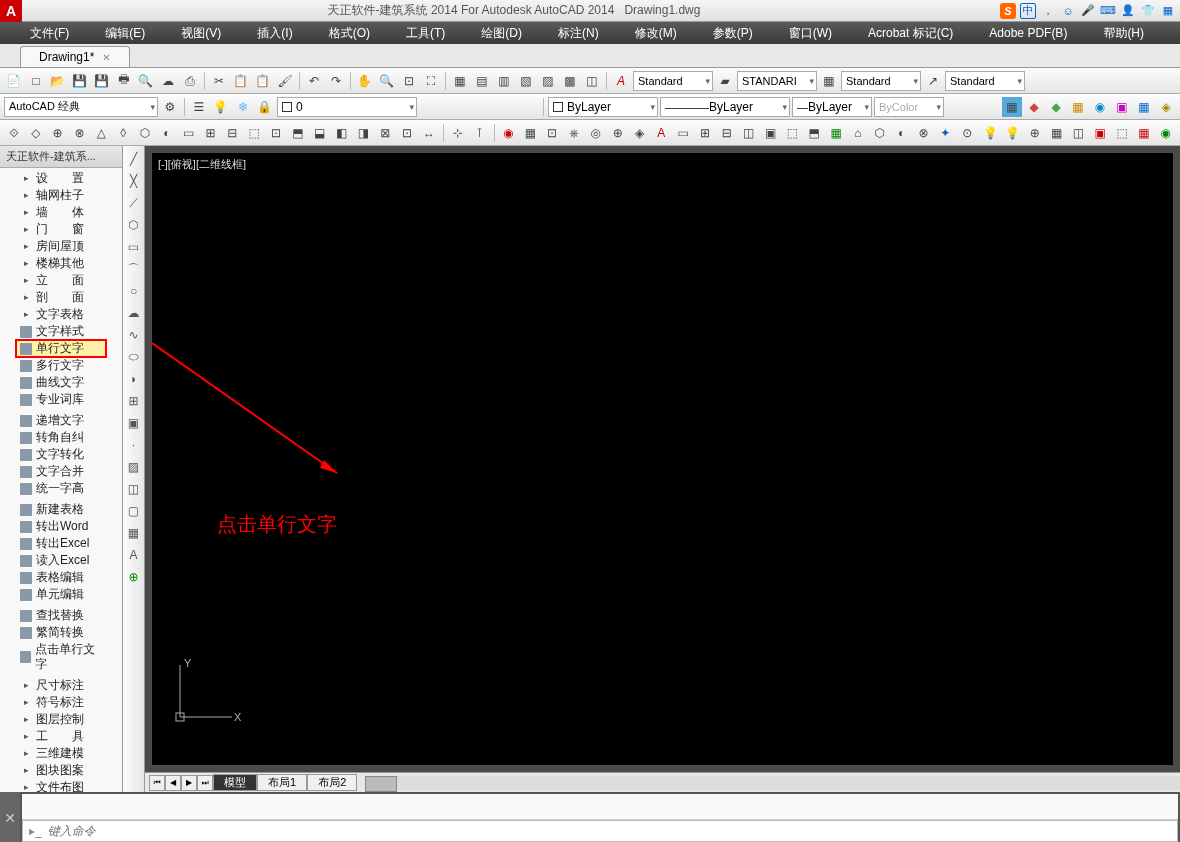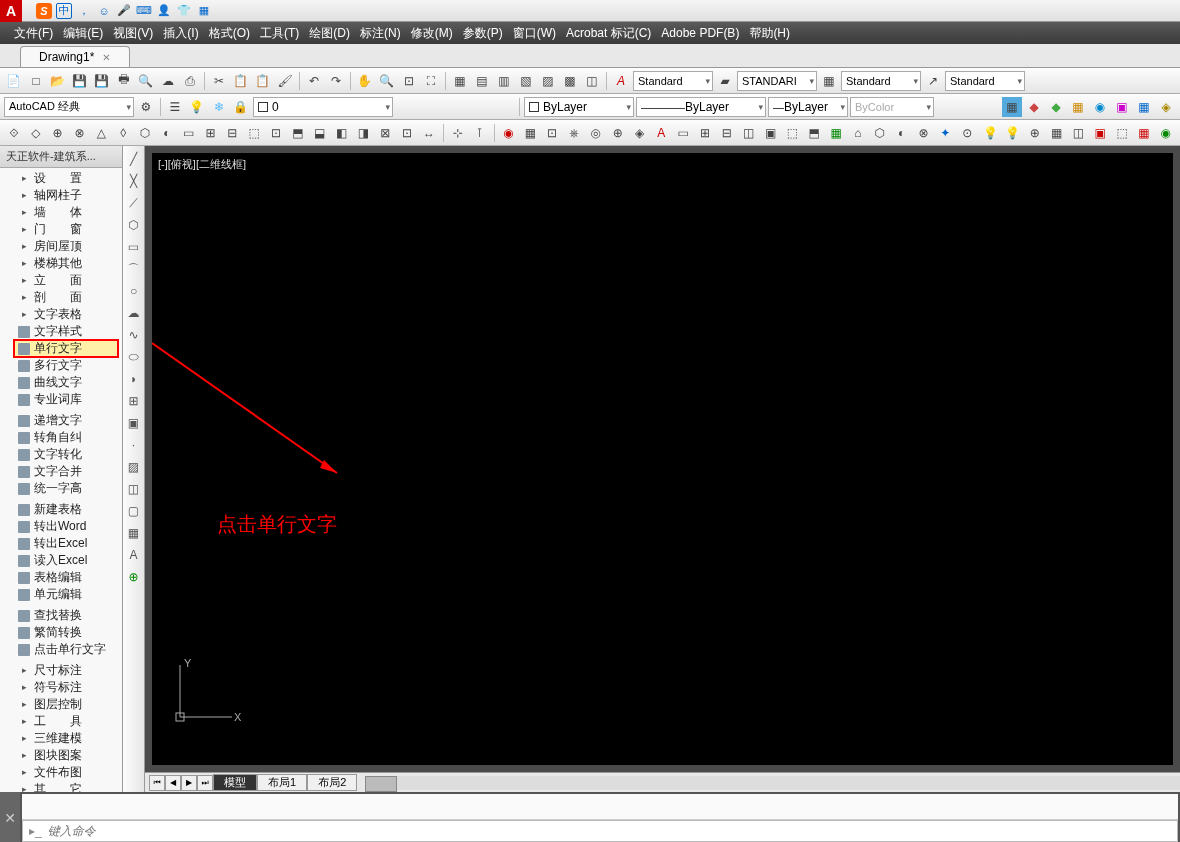--- a/index.html
+++ b/index.html
@@ -2,34 +2,34 @@
 <html><head>
 <meta charset="utf-8">
 <style>
 * { margin:0; padding:0; box-sizing:border-box; font-family:"Microsoft YaHei",SimSun,sans-serif; font-size:12px; }
 body { width:1180px; height:842px; background:#e8e8e8; overflow:hidden; position:relative; }
 .titlebar { height:22px; background:linear-gradient(#f5f5f5,#e0e0e0); display:flex; align-items:center; border-bottom:1px solid #999; }
 .app-icon { width:22px; height:22px; background:#c00; display:flex; align-items:center; justify-content:center; color:#fff; font-weight:bold; font-size:14px; }
 .title-text { flex:1; text-align:center; color:#555; font-size:12px; }
 .ime-bar { display:flex; gap:4px; padding:0 4px; align-items:center; }
 .ime-bar span { width:16px; height:16px; display:inline-flex; align-items:center; justify-content:center; font-size:11px; }
-.menubar { height:22px; background:linear-gradient(#5a5a5a,#3a3a3a); display:flex; align-items:center; padding:0 14px; gap:10px; color:#fff; }
+.menubar { height:22px; background:linear-gradient(#5a5a5a,#3a3a3a); display:flex; align-items:center; padding:0 30px; gap:36px; color:#fff; }
 .menubar span { cursor:default; }
 .tabbar { height:24px; background:#e8e8e8; display:flex; align-items:flex-end; padding-left:20px; border-bottom:1px solid #999; }
 .doc-tab { background:#f8f8f8; border:1px solid #999; border-bottom:none; padding:3px 18px; border-radius:4px 4px 0 0; display:flex; align-items:center; gap:8px; }
 .doc-tab .close { color:#888; font-size:10px; }
 .toolbar-row { height:26px; background:linear-gradient(#fdfdfd,#e5e5e5); border-bottom:1px solid #aaa; display:flex; align-items:center; padding:0 4px; gap:2px; overflow:hidden; }
 .tb-btn { width:20px; height:20px; border:1px solid transparent; display:inline-flex; align-items:center; justify-content:center; font-size:12px; color:#444; }
 .tb-sep { width:1px; height:18px; background:#bbb; margin:0 2px; }
 .tb-drop { height:20px; border:1px solid #aaa; background:#fff; padding:0 26px 0 4px; display:inline-flex; align-items:center; position:relative; font-size:11px; }
 .tb-drop::after { content:"▾"; position:absolute; right:2px; font-size:9px; color:#666; }
 .main-area { display:flex; height:calc(100% - 196px); }
 .left-panel { width:123px; background:#f8f8f8; border-right:1px solid #999; display:flex; flex-direction:column; }
 .panel-title { background:linear-gradient(#e8e8e8,#d5d5d5); padding:3px 6px; border-bottom:1px solid #aaa; font-size:11px; color:#333; }
-.tree { padding:2px 4px; overflow-y:auto; flex:1;margin-left:10px; }
+.tree { padding:2px 16px; overflow-y:auto; flex:1; }
 .tree-item { padding:1px 4px 1px 8px; display:flex; align-items:center; gap:4px; font-size:12px; color:#222; cursor:default; line-height:15px; }
 .tree-item.l1::before { content:"▸"; font-size:9px; color:#555; width:8px; }
 .tree-item.l2 { padding-left:4px; }
 .tree-item .ico { width:12px; height:12px; display:inline-block; background:#89a; border-radius:1px; }
 .tree-item.highlighted { background:#fff2a8; outline:2px solid red; outline-offset:-1px; }
 .tree-sep { height:4px; }
 .vtoolbar { width:22px; background:linear-gradient(to right,#fdfdfd,#e5e5e5); border-right:1px solid #999; display:flex; flex-direction:column; align-items:center; padding-top:4px; gap:4px; }
 .vtb-btn { width:18px; height:18px; display:flex; align-items:center; justify-content:center; color:#555; font-size:12px; }
 .canvas-area { flex:1; background:#4a4a4a; display:flex; flex-direction:column; position:relative; }
 .viewport { flex:1; background:#000; position:relative; margin:7px;text-decoration:underline; }
@@ -54,20 +54,23 @@
 .cmd-prompt { padding:0 6px; color:#888; }
 .cmd-input { flex:1; border:none; outline:none; color:#aaa; font-style:italic; font-size:12px; }
 .ime-s { background:#f60; color:#fff; border-radius:3px; font-weight:bold; font-style:italic; }
 </style>
 </head>
 <body>
 
 <div class="titlebar">
   <div class="app-icon">A</div>
   <div style="width:10px"></div>
+  <div class="title-text">
+    <span>天正软件-建筑系统 2014  For Autodesk AutoCAD 2014</span>&nbsp;&nbsp;&nbsp;<span>Drawing1.dwg</span>
+  </div>
   <div class="ime-bar">
     <span class="ime-s">S</span>
     <span style="color:#06c;border:1px solid #06c;border-radius:2px">中</span>
     <span style="color:#06c">，</span>
     <span style="color:#06c">☺</span>
     <span style="color:#06c">🎤</span>
     <span style="color:#06c">⌨</span>
     <span style="color:#06c">👤</span>
     <span style="color:#06c">👕</span>
     <span style="color:#06c">▦</span>
@@ -134,40 +137,40 @@
   <div class="tb-drop" style="width:80px">Standard</div>
   <span class="tb-btn">▰</span>
   <div class="tb-drop" style="width:80px">STANDARI</div>
   <span class="tb-btn">▦</span>
   <div class="tb-drop" style="width:80px">Standard</div>
   <span class="tb-btn">↗</span>
   <div class="tb-drop" style="width:80px">Standard</div>
 </div>
 
 <div class="toolbar-row">
-  <div class="tb-drop" style="width:130px">AutoCAD 经典</div>
+  <div class="tb-drop" style="width:154px">AutoCAD 经典</div>
   <span class="tb-btn">⚙</span>
   <span class="tb-sep"></span>
   <span class="tb-btn">☰</span>
   <span class="tb-btn" style="color:#fb0">💡</span>
   <span class="tb-btn" style="color:#5bf">❄</span>
   <span class="tb-btn">🔒</span>
   <div class="tb-drop" style="width:140px">
       <span style="display:inline-block;width:10px;height:10px;border:1px solid #333;margin-right:4px"></span>
       <span>0</span>
     </div>
   <span style="flex:0 0 120px"></span>
   <span class="tb-sep"></span>
   <div class="tb-drop" style="width:110px">
       <span style="display:inline-block;width:10px;height:10px;border:1px solid #333;margin-right:4px"></span>
       <span>ByLayer</span>
     </div>
   <div class="tb-drop" style="width:130px">———— <span>ByLayer</span></div>
   <div class="tb-drop" style="width:80px">— <span>ByLayer</span></div>
-  <div class="tb-drop" style="width:84px;color:#aaa">ByColor</div>
+  <div class="tb-drop" style="width:70px;color:#aaa">ByColor</div>
   <span style="flex:1"></span>
   <span class="tb-btn" style="background:#5ad">▦</span>
   <span class="tb-btn" style="color:#c44">◆</span>
   <span class="tb-btn" style="color:#4a4">◆</span>
   <span class="tb-btn" style="color:#c80">▦</span>
   <span class="tb-btn" style="color:#08c">◉</span>
   <span class="tb-btn" style="color:#c0c">▣</span>
   <span class="tb-btn" style="color:#06c">▦</span>
   <span class="tb-btn" style="color:#a80">◈</span>
 </div>

